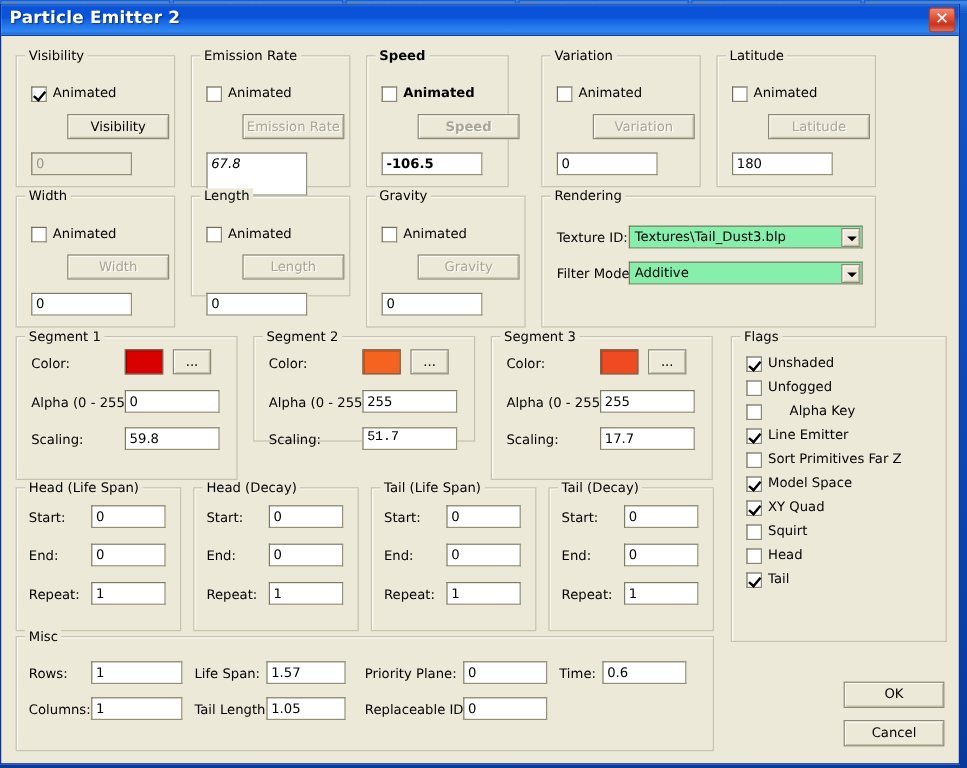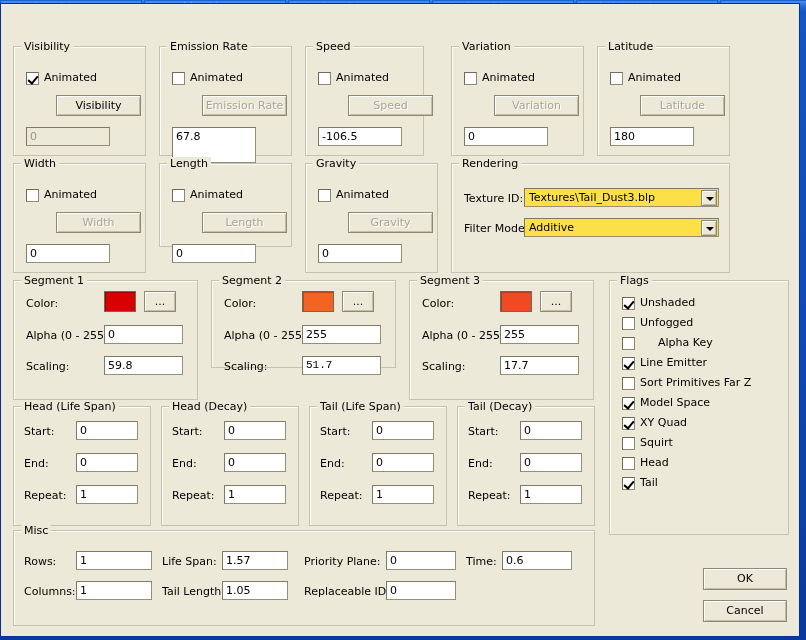--- a/index.html
+++ b/index.html
@@ -67,55 +67,61 @@
     font-family:"DejaVu Sans","Liberation Sans",sans-serif;}
   .btn.dis{color:#a9a593;text-shadow:1px 1px 0 #fff;cursor:default;}
   .cb{position:absolute;width:13px;height:13px;box-sizing:border-box;
     background:#fff;border:1px solid #8d8974;border-top-color:#6f6b57;
     border-left-color:#6f6b57;cursor:pointer;}
   .cb.on:after{content:"";position:absolute;left:3px;top:1px;width:4px;height:8px;
     border:solid #000;border-width:0 2px 2px 0;transform:rotate(40deg);}
   .cblbl{position:absolute;font-size:11px;cursor:default;}
   .swatch{position:absolute;box-sizing:border-box;border:1px solid #6d6a58;
     box-shadow:inset 1px 1px 0 rgba(0,0,0,.25);cursor:pointer;}
-  .combo{position:absolute;box-sizing:border-box;background:#fde047;
+  .combo{position:absolute;box-sizing:border-box;background:#86efac;
     border:1px solid #948f76;border-top-color:#7f7a63;border-left-color:#7f7a63;
     font-size:11px;padding:1px 0 0 4px;line-height:16px;overflow:hidden;}
   .combo .arrowbox{position:absolute;right:1px;top:1px;width:16px;height:16px;
     background:#ece9d8;border:1px solid #8d8974;box-sizing:border-box;
     box-shadow:inset 1px 1px 0 #fff,inset -1px -1px 0 #c2bfa8;cursor:pointer;}
   .combo .arrowbox:after{content:"";position:absolute;left:4px;top:6px;
     border-left:4px solid transparent;border-right:4px solid transparent;
     border-top:4px solid #000;}
 </style>
 </head>
 <body>
 
 <div id="desktop">
   <div id="taskstrip"><div class="taskbtn"><span class="tbico"></span><span>The Hive Workshop...</span></div><div class="taskbtn"><span class="tbico"></span><span>Warcraft 3 Models</span></div><div class="taskbtn"><span class="tbico"></span><span>The Hive Workshop</span></div><div class="taskbtn"><span class="tbico"></span><span>The Hive Workshop...</span></div><div class="taskbtn"><span class="tbico"></span><span>Upload Photobuck...</span></div><div class="taskbtn"><span class="tbico"></span><span>Warc</span></div></div>
 
   <div id="dialog">
 
+    <div id="titlebar">
+      <div id="title">Particle Emitter 2</div>
+      <div id="closebtn">
+        <div class="x">✕</div>
+      </div>
+    </div>
 
     <div id="client">
         <div class="grp" style="left: 12px; top: 16px; width: 133px; height: 110px;">
           <div class="cap">Visibility</div>
           <div class="cb on" style="left: 12px; top: 25px;"></div>
           <div class="cblbl" style="left: 30px; top: 24px;">Animated</div>
           <div class="btn" style="left: 42px; top: 48px; width: 85px; height: 21px; line-height: 19px;">Visibility</div>
           <div class="txt dis" style="left: 12px; top: 80px; width: 84px; height: 19px;">0</div>
         </div>
         <div class="grp" style="left: 158px; top: 16px; width: 133px; height: 110px;">
           <div class="cap">Emission Rate</div>
           <div class="cb" style="left: 12px; top: 25px;"></div>
           <div class="cblbl" style="left: 30px; top: 24px;">Animated</div>
           <div class="btn dis" style="left: 42px; top: 48px; width: 85px; height: 21px; line-height: 19px;">Emission Rate</div>
-          <div class="txt" style="left: 12px; top: 80px; width: 84px; height: 36px;">67.8</div>
-        </div>
-        <div class="grp" style="left: 304px; top: 16px; width: 119px; height: 110px;">
+          <div class="txt" style="left: 12px; top: 80px; width: 84px; height: 36px; font-style: italic;">67.8</div>
+        </div>
+        <div class="grp" style="left: 304px; top: 16px; width: 119px; height: 110px; font-weight: bold;">
           <div class="cap">Speed</div>
           <div class="cb" style="left: 12px; top: 25px;"></div>
           <div class="cblbl" style="left: 30px; top: 24px;">Animated</div>
           <div class="btn dis" style="left: 42px; top: 48px; width: 85px; height: 21px; line-height: 19px;">Speed</div>
           <div class="txt" style="left: 12px; top: 80px; width: 84px; height: 19px;">-106.5</div>
         </div>
         <div class="grp" style="left: 450px; top: 16px; width: 133px; height: 110px;">
           <div class="cap">Variation</div>
           <div class="cb" style="left: 12px; top: 25px;"></div>
           <div class="cblbl" style="left: 30px; top: 24px;">Animated</div>

